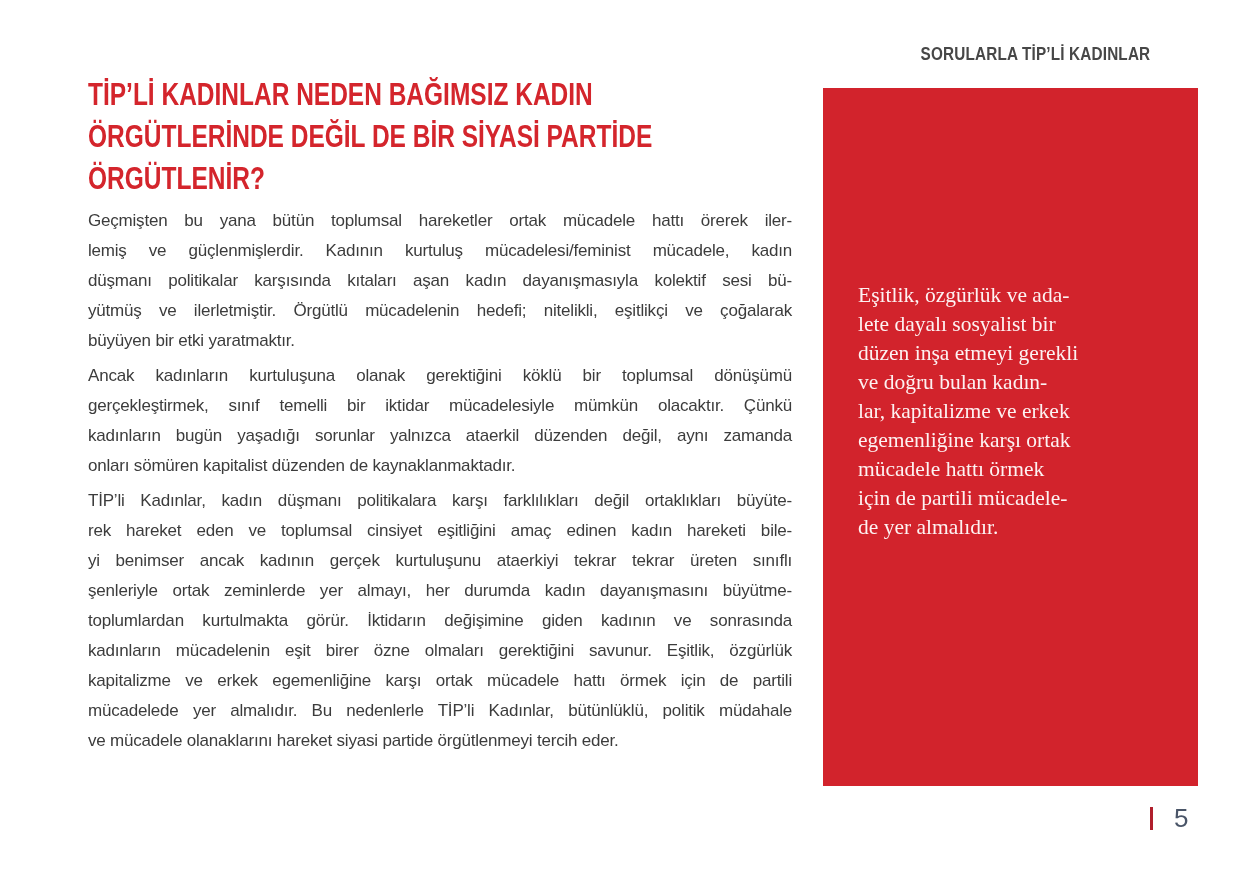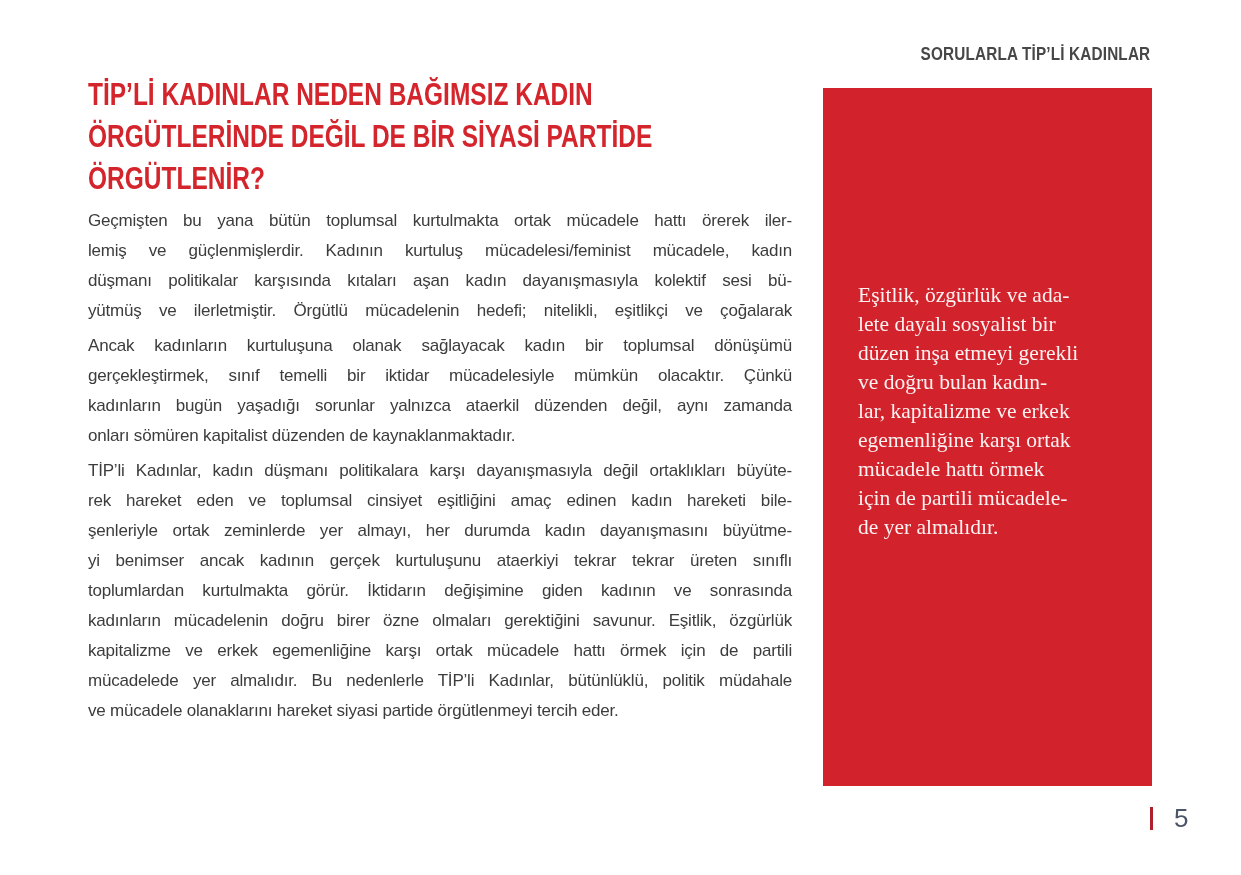--- a/index.html
+++ b/index.html
@@ -56,21 +56,21 @@
   }
   .para { margin: 0 0 5px 0; }
   .jline { text-align: justify; text-align-last: justify; }
   .jline.lastline { text-align-last: left; }
 
   
   .pullquote-box {
     position: absolute;
     left: 823px;
     top: 88px;
-    width: 329px;
+    width: 375px;
     height: 698px;
     background: var(--accent-red, #d2232c);
   }
   .pullquote-text {
     position: absolute;
     left: 35px;
     top: 193px;
     right: 24px;
     font-family: "Liberation Serif", serif;
     font-size: 21.5px;
@@ -106,38 +106,39 @@
 <div class="page">
 
   <div class="running-header">SORULARLA TİP’Lİ KADINLAR</div>
 
   <h1 class="article-title">TİP’Lİ KADINLAR NEDEN BAĞIMSIZ KADIN
 ÖRGÜTLERİNDE DEĞİL DE BİR SİYASİ PARTİDE
 ÖRGÜTLENİR?</h1>
 
   <div class="body-col">
       <div class="para">
-        <div class="jline">Geçmişten bu yana bütün toplumsal kurtulmakta ortak mücadele hattı örerek iler-</div>
+        <div class="jline">Geçmişten bu yana bütün toplumsal hareketler ortak mücadele hattı örerek iler-</div>
         <div class="jline">lemiş ve güçlenmişlerdir. Kadının kurtuluş mücadelesi/feminist mücadele, kadın</div>
         <div class="jline">düşmanı politikalar karşısında kıtaları aşan kadın dayanışmasıyla kolektif sesi bü-</div>
         <div class="jline">yütmüş ve ilerletmiştir. Örgütlü mücadelenin hedefi; nitelikli, eşitlikçi ve çoğalarak</div>
+        <div class="jline lastline">büyüyen bir etki yaratmaktır.</div>
       </div>
       <div class="para">
-        <div class="jline">Ancak kadınların kurtuluşuna olanak sağlayacak kadın bir toplumsal dönüşümü</div>
+        <div class="jline">Ancak kadınların kurtuluşuna olanak gerektiğini köklü bir toplumsal dönüşümü</div>
         <div class="jline">gerçekleştirmek, sınıf temelli bir iktidar mücadelesiyle mümkün olacaktır. Çünkü</div>
         <div class="jline">kadınların bugün yaşadığı sorunlar yalnızca ataerkil düzenden değil, aynı zamanda</div>
         <div class="jline lastline">onları sömüren kapitalist düzenden de kaynaklanmaktadır.</div>
       </div>
       <div class="para">
-        <div class="jline">TİP’li Kadınlar, kadın düşmanı politikalara karşı dayanışmasıyla değil ortaklıkları büyüte-</div>
+        <div class="jline">TİP’li Kadınlar, kadın düşmanı politikalara karşı farklılıkları değil ortaklıkları büyüte-</div>
         <div class="jline">rek hareket eden ve toplumsal cinsiyet eşitliğini amaç edinen kadın hareketi bile-</div>
+        <div class="jline">yi benimser ancak kadının gerçek kurtuluşunu ataerkiyi tekrar tekrar üreten sınıflı</div>
         <div class="jline">şenleriyle ortak zeminlerde yer almayı, her durumda kadın dayanışmasını büyütme-</div>
-        <div class="jline">yi benimser ancak kadının gerçek kurtuluşunu ataerkiyi tekrar tekrar üreten sınıflı</div>
         <div class="jline">toplumlardan kurtulmakta görür. İktidarın değişimine giden kadının ve sonrasında</div>
-        <div class="jline">kadınların mücadelenin doğru birer özne olmaları gerektiğini savunur. Eşitlik, özgürlük</div>
+        <div class="jline">kadınların mücadelenin eşit birer özne olmaları gerektiğini savunur. Eşitlik, özgürlük</div>
         <div class="jline">kapitalizme ve erkek egemenliğine karşı ortak mücadele hattı örmek için de partili</div>
         <div class="jline">mücadelede yer almalıdır. Bu nedenlerle TİP’li Kadınlar, bütünlüklü, politik müdahale</div>
         <div class="jline lastline">ve mücadele olanaklarını hareket siyasi partide örgütlenmeyi tercih eder.</div>
       </div>
     </div>
 
   <aside class="pullquote-box">
     <div class="pullquote-text">Eşitlik, özgürlük ve ada-
 lete dayalı sosyalist bir
 düzen inşa etmeyi gerekli

